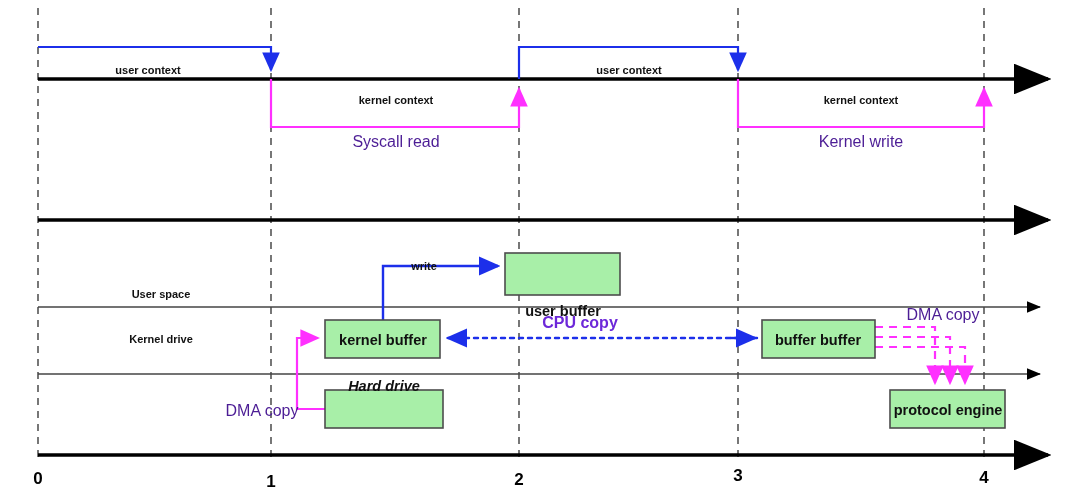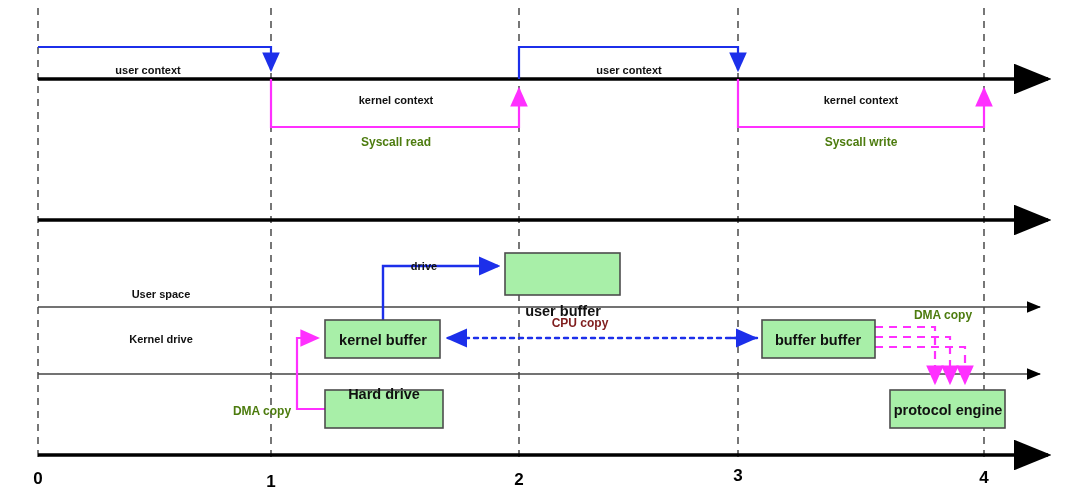--- a/index.html
+++ b/index.html
@@ -3,22 +3,22 @@
 <meta charset="utf-8">
 <style>
   html,body{margin:0;padding:0;background:#ffffff;}
   body{width:1080px;height:501px;overflow:hidden;
        font-family:"Liberation Sans",sans-serif;}
   #diagram{position:relative;width:1080px;height:501px;}
   svg{position:absolute;top:0;left:0;width:1080px;height:501px;}
   .lbl{position:absolute;font-family:"Liberation Sans",sans-serif;
        white-space:nowrap;transform:translate(-50%,-50%);}
   .lbl-black{color:#111111;font-size:11px;font-weight:600;text-align:center;}
-  .lbl-magenta{color:#4d7c0f;font-size:12px;font-weight:700;}
-  .lbl-blue{color:#7f1d1d;font-size:12px;font-weight:600;}
+  .lbl-magenta{color:#4c1d95;font-size:16px;font-weight:400;}
+  .lbl-blue{color:#6d28d9;font-size:16px;font-weight:600;}
   .lbl-side{color:#111111;font-size:11px;font-weight:600;margin-left:23px;}
   .lbl-tick{color:#000000;font-size:17px;font-weight:700;}
   .boxlabel{color:#111111;font-size:14.5px;font-weight:600;}
   .shard{color:#111111;font-size:11px;font-weight:600;}
 </style>
 </head>
 <body>
 
 <div id="diagram">
 
@@ -83,33 +83,33 @@
       <rect x="890" y="390" width="115" height="38"></rect>
     </g>
   </svg>
 
   <div class="lbl lbl-black" style="left:148px;top:70px;">user context</div>
   <div class="lbl lbl-black" style="left:396px;top:100px;">kernel context</div>
   <div class="lbl lbl-black" style="left:629px;top:70px;">user context</div>
   <div class="lbl lbl-black" style="left:861px;top:100px;">kernel context</div>
 
   <div class="lbl lbl-magenta" style="left:396px;top:142px;">Syscall read</div>
-  <div class="lbl lbl-magenta" style="left:861px;top:142px;">Syscall write</div>
+  <div class="lbl lbl-magenta" style="left:861px;top:142px;">Kernel write</div>
 
   <div class="lbl lbl-side" style="left:138px;top:294px;">User space</div>
   <div class="lbl lbl-side" style="left:138px;top:339px;">Kernel  drive</div>
 
   <div class="lbl boxlabel" style="left:563px;top:275px;margin-top:36px;">user buffer</div>
   <div class="lbl boxlabel" style="left:383px;top:340px;">kernel buffer</div>
   <div class="lbl boxlabel" style="left:818px;top:340px;">buffer buffer</div>
-  <div class="lbl boxlabel" style="left:384px;top:394px;">Hard drive</div>
+  <div class="lbl boxlabel" style="left:384px;top:386px;font-style:italic;">Hard drive</div>
   <div class="lbl boxlabel" style="left:948px;top:410px;text-align:center;">protocol engine</div>
 
   <div class="lbl lbl-magenta" style="left:262px;top:411px;">DMA copy</div>
-  <div class="lbl shard" style="left:424px;top:266px;">drive</div>
+  <div class="lbl shard" style="left:424px;top:266px;">write</div>
   <div class="lbl lbl-blue" style="left:580px;top:323px;">CPU copy</div>
   <div class="lbl lbl-magenta" style="left:943px;top:315px;">DMA copy</div>
 
   <div class="lbl lbl-tick" style="left:38px;top:479px;">0</div>
   <div class="lbl lbl-tick" style="left:271px;top:482px;">1</div>
   <div class="lbl lbl-tick" style="left:519px;top:480px;">2</div>
   <div class="lbl lbl-tick" style="left:738px;top:476px;">3</div>
   <div class="lbl lbl-tick" style="left:984px;top:478px;">4</div>
 
 </div>

